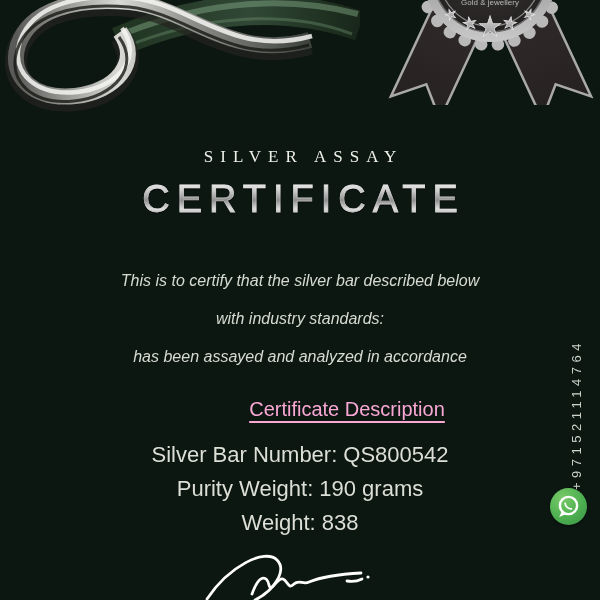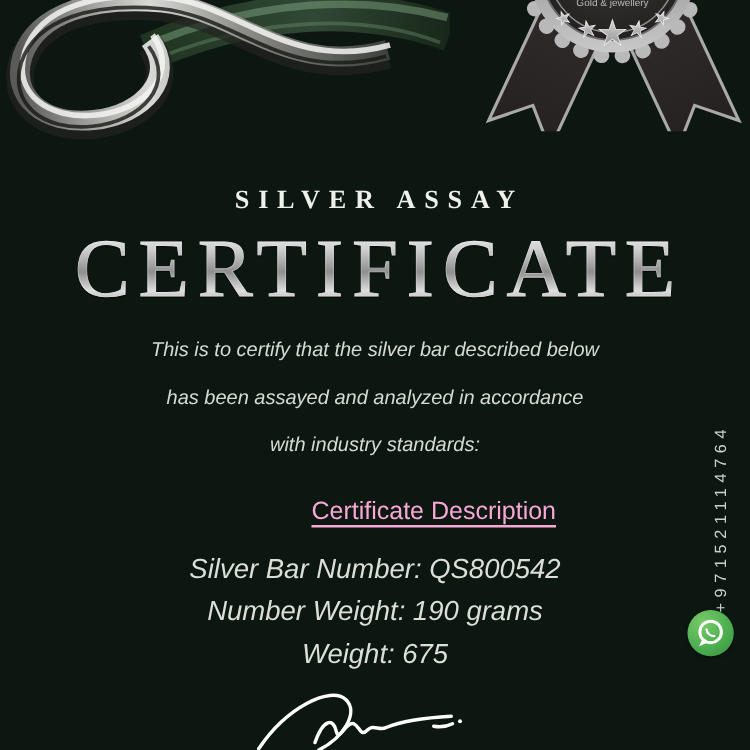--- a/index.html
+++ b/index.html
@@ -7,46 +7,46 @@
     position:relative;width:600px;height:600px;overflow:hidden;
     background:#0d1712;font-family:"Liberation Sans",sans-serif;border-radius:24px;
   }
   
   .swirl{position:absolute;left:0;top:0;pointer-events:none;}
   
   .badge{position:absolute;left:385px;top:-140px;width:210px;height:245px;pointer-events:none;}
   
   .subtitle{
     position:absolute;top:147px;left:0;width:100%;text-align:center;
-    font-family:"Liberation Serif",serif;font-size:21px;letter-spacing:7px;
-    color:#eef0ea;font-weight:700;text-indent:7px;
+    font-family:"Liberation Serif",serif;font-size:17px;letter-spacing:7px;
+    color:#eef0ea;font-weight:400;text-indent:7px;
   }
   .title{
     position:absolute;top:178px;left:0;width:100%;text-align:center;
-    font-family:Liberation Serif, serif;font-size:66px;letter-spacing:7px;
+    font-family:Liberation Sans, sans-serif;font-size:38px;letter-spacing:7px;
     font-weight:500;text-indent:7px;
     background:linear-gradient(180deg,#fbfbfb 0%,#cfcfcf 28%,#8e8e8e 52%,#dedede 72%,#737373 100%);
     -webkit-background-clip:text;background-clip:text;color:transparent;
     -webkit-text-stroke:0.8px rgba(255,255,255,0.28);
     filter:drop-shadow(0 1px 0 rgba(0,0,0,0.55));
   }
   
   .intro{
     position:absolute;top:262px;left:0;width:100%;text-align:center;
     font-style:italic;font-size:16px;line-height:38px;color:#d6dbd2;
   }
   
   .desc-heading{
     position:absolute;top:398px;left:0;width:100%;text-align:center;
     font-size:20px;color:#f9a8d4;
     text-decoration:underline;text-underline-offset:5px;text-decoration-thickness:1.5px;margin-left:47px;
   }
   .details{
     position:absolute;top:438px;left:0;width:100%;text-align:center;
-    font-size:22px;line-height:34px;color:#dcdfd6;font-style:italic;
+    font-size:22px;line-height:34px;color:#dcdfd6;
   }
   .details .val{margin-left:6px;}
   
   .contact{position:absolute;right:0;top:330px;width:60px;height:200px;cursor:pointer;}
   .phone-vert{
     position:absolute;right:16px;top:8px;height:152px;
     writing-mode:vertical-rl;transform:rotate(180deg);
     font-size:13px;letter-spacing:4.5px;color:#ccd2c8;white-space:nowrap;
   }
   .wa-icon{
@@ -129,34 +129,34 @@
         </g>
       </g>
     </svg>
   </div>
 
   <div class="subtitle">SILVER ASSAY</div>
   <div class="title">CERTIFICATE</div>
 
   <div class="intro">
     <div>This is to certify that the silver bar described below</div>
+    <div>with industry standards:</div>
     <div>has been assayed and analyzed in accordance</div>
-    <div>with industry standards:</div>
   </div>
 
   <div class="desc-heading">Certificate Description</div>
   <div class="details">
     <div>
       <span>Silver Bar Number:</span><span class="val">QS800542</span>
     </div>
     <div>
-      <span>Number Weight:</span><span class="val">190 grams</span>
+      <span>Purity Weight:</span><span class="val">190 grams</span>
     </div>
     <div>
-      <span>Weight:</span><span class="val">675</span>
+      <span>Weight:</span><span class="val">838</span>
     </div>
   </div>
 
   <div class="contact">
     <div class="phone-vert">+971521114764</div>
     <div class="wa-icon">
       <svg width="37" height="37" viewBox="0 0 37 37">
         <circle cx="18.5" cy="17.5" r="8.6" fill="none" stroke="#ffffff" stroke-width="2.4"></circle>
         <path d="M 11.5,24 L 9.2,29 L 15,26.6 Z" fill="#ffffff"></path>
         <path d="M 15.2,15.5 c 0.2,3 3.2,5.6 6.3,5.4" fill="none" stroke="#ffffff" stroke-width="1.8" stroke-linecap="round"></path>

